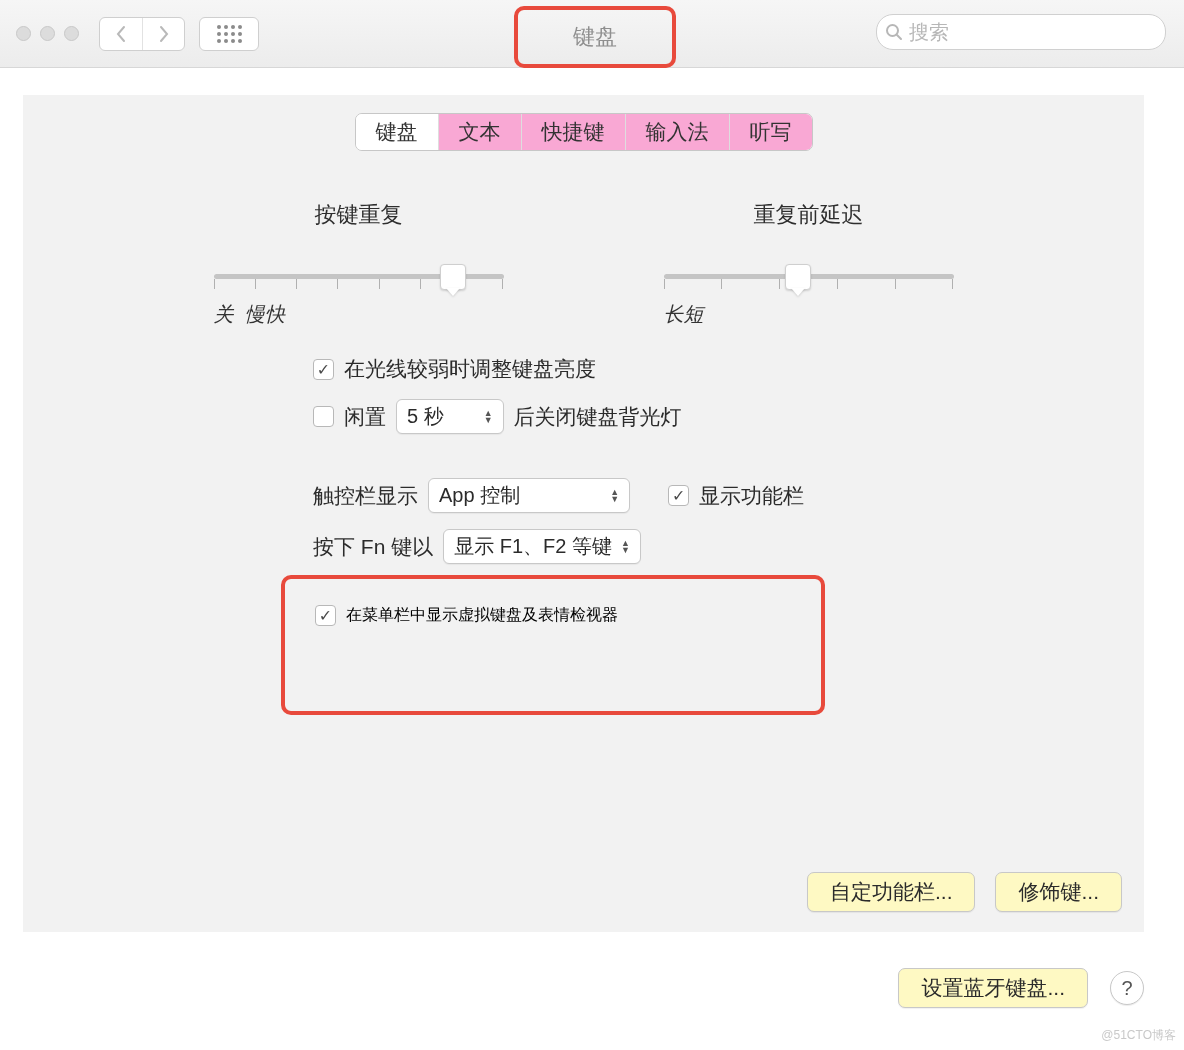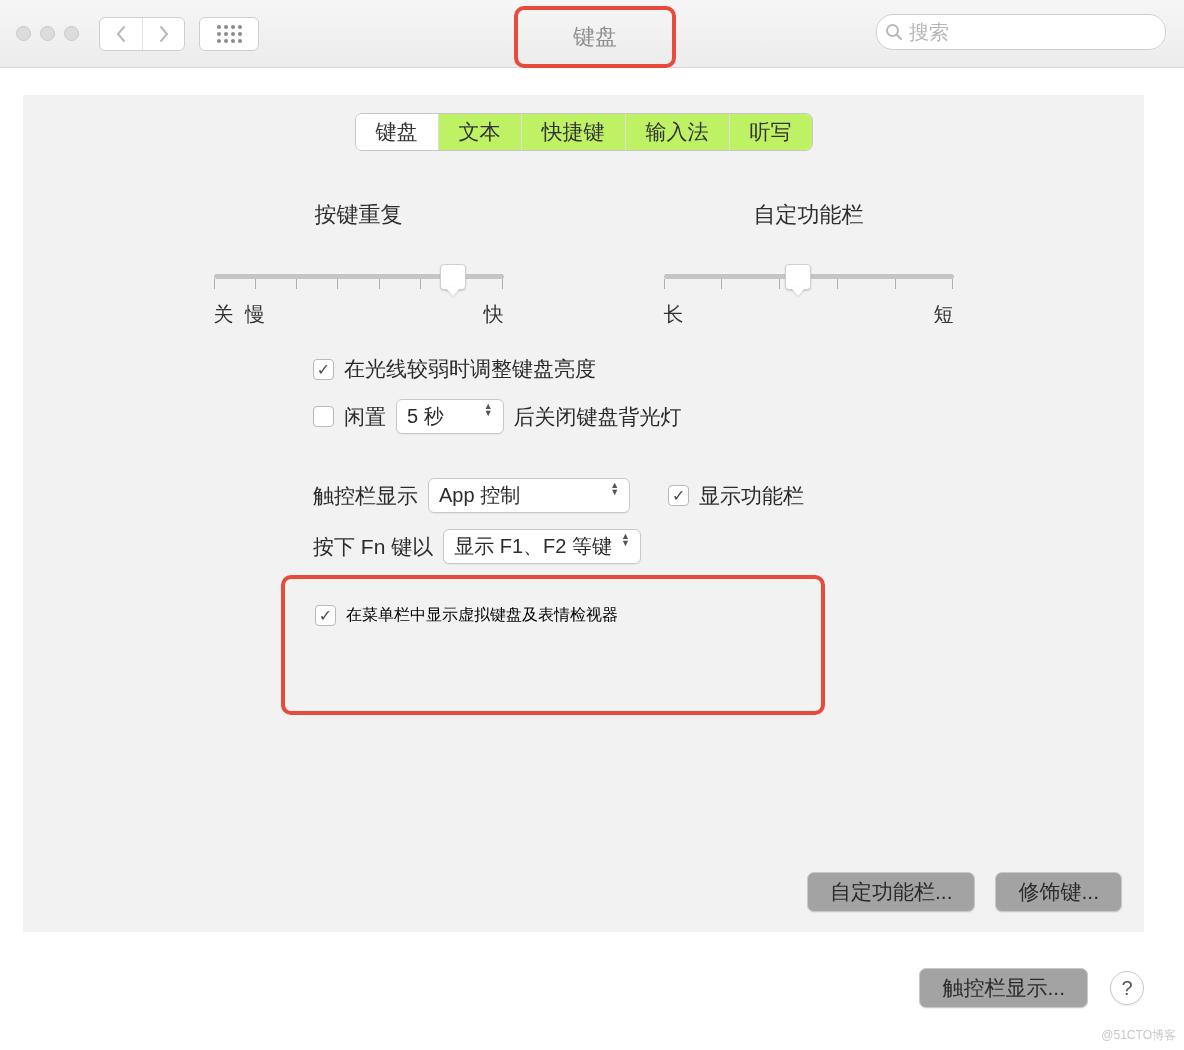--- a/index.html
+++ b/index.html
@@ -115,21 +115,21 @@
   background: #fff;
   border: 1px solid #c7c7c7;
   border-radius: 7px;
   overflow: hidden;
 }
 .tab {
   padding: 4px 20px;
   font-size: 21px;
   color: #333;
   border-left: 1px solid #dedede;
-  background: #bef264;
+  background: #f9a8d4;
   white-space: nowrap;
 }
 .tab:first-child { border-left: none; }
 .tab.active { background: #fff; font-weight: 400; }
 
 .sliders-row {
   position: absolute;
   top: 105px;
   left: 0; right: 0;
   display: flex;
@@ -158,21 +158,21 @@
 }
 .thumb::after {
   content:'';
   position:absolute;
   bottom:-7px; left:50%; transform:translateX(-50%);
   border-left:7px solid transparent;
   border-right:7px solid transparent;
   border-top:8px solid #fff;
   filter: drop-shadow(0 1px 1px rgba(0,0,0,0.15));
 }
-.end-labels { display:flex; justify-content:space-between; margin-top:22px; font-size:20px; color:#333; }
+.end-labels { display:flex; margin-top:22px; font-size:20px; color:#333;font-style:italic; }
 .end-labels .left span + span { margin-left:6px; }
 
 .options {
   position: absolute;
   top: 260px;
   left: 290px;
   right: 60px;
   font-size: 21px;
   color: #2b2b2b;
 }
@@ -182,20 +182,21 @@
   background: #fff; border:1px solid #b8b8b8; border-radius:4px;
   display:flex; align-items:center; justify-content:center;
   font-size: 16px; color:#4a4a4a;
 }
 .select {
   background:#fff;
   border:1px solid #c8c8c8;
   border-radius:6px;
   padding: 3px 10px;
   display:inline-flex;
+  align-items:center;
   gap: 40px;
   font-size: 20px;
   box-shadow: 0 1px 1px rgba(0,0,0,0.05);
 }
 .stepper {
   display:flex; flex-direction:column; font-size:9px; line-height:7px; color:#555;
 }
 
 .group-gap { height: 28px; }
 
@@ -212,21 +213,21 @@
 .highlight-box .opt-row { margin: 0; }
 
 .panel-btns {
   position:absolute;
   right: 22px;
   bottom: 20px;
   display:flex;
   gap: 20px;
 }
 .pbtn {
-  background:#a3a3a3;
+  background:#fef9c3;
   border:1px solid #c8c8c8;
   border-radius:7px;
   padding: 5px 22px;
   font-size: 21px;
   color:#2b2b2b;
   box-shadow: 0 1px 1px rgba(0,0,0,0.06);
 }
 
 .footer {
   position:absolute;
@@ -324,21 +325,21 @@
           </div>
         <div class="thumb" style="left:78%;"></div>
       </div>
       <div class="end-labels">
         <span class="left"><span>关</span> <span>慢</span></span>
         <span>快</span>
       </div>
     </div>
 
     <div class="slider-block">
-      <div class="slider-title">自定功能栏</div>
+      <div class="slider-title">重复前延迟</div>
       <div class="track">
         <div class="ticks">
             <span></span>
             <span></span>
             <span></span>
             <span></span>
             <span></span>
             <span></span>
           </div>
         <div class="thumb" style="left:42%;"></div>
@@ -394,17 +395,17 @@
     </div>
   </div>
 
   <div class="panel-btns">
     <button class="pbtn">自定功能栏...</button>
     <button class="pbtn">修饰键...</button>
   </div>
 </div>
 
 <div class="footer">
-  <button class="pbtn">触控栏显示...</button>
+  <button class="pbtn">设置蓝牙键盘...</button>
   <button class="help">?</button>
 </div>
 
 <div class="watermark">@51CTO博客</div>
 
 </body></html>

